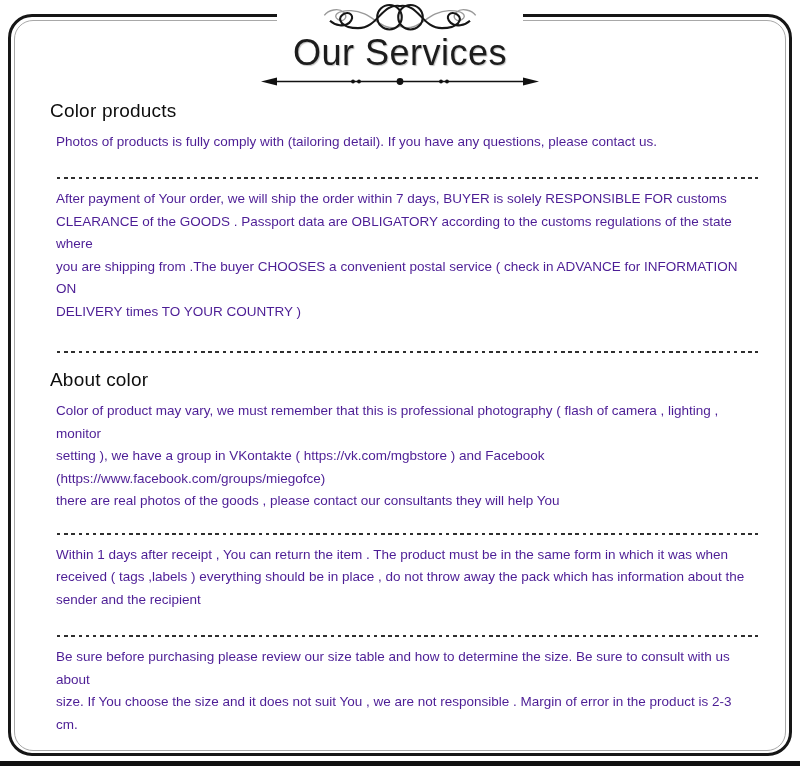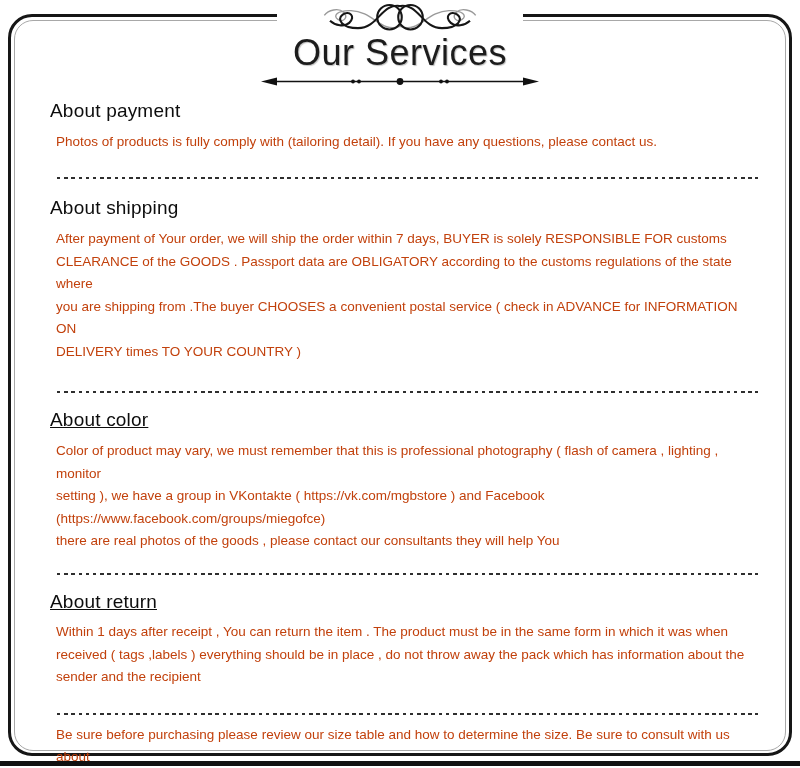--- a/index.html
+++ b/index.html
@@ -33,26 +33,26 @@
     text-shadow:1px 1px 1px rgba(0,0,0,0.25);
   }
   .arrow-wrap{line-height:0;margin-top:4px;}
   
   .section{padding:0 48px 0 50px;}
   .section-title{
     font-size:19px;line-height:1.15;font-weight:400;color:#0d0d0d;margin:0;
     letter-spacing:0.2px;
   }
   .section-body{
-    margin:9px 0 0 6px;font-size:13.5px;line-height:22.5px;color:#c2410c;
+    margin:9px 0 0 6px;font-size:13.5px;line-height:22.5px;color:#4c1d95;
     white-space:pre-line;overflow-wrap:break-word;max-width:700px;
   }
   .mt-s1{margin-top:12px;}
   .mt-head{margin-top:18px;}
-  .mt-head-sm{margin-top:16px;text-decoration:underline;}
+  .mt-head-sm{margin-top:16px;}
   .divider{
     height:2px;margin:24px 42px 0 57px;
     background:repeating-linear-gradient(90deg,#2e2e2e 0 3.5px,transparent 3.5px 7.2px);
   }
   .divider.d2{margin-top:28px;}
   .divider.d3{margin-top:20px;}
   .divider.d4{margin-top:24px;}
   svg{display:block;}
 </style>
 </head>
@@ -85,48 +85,46 @@
         <circle cx="139" cy="6.5" r="3.4" fill="#111"></circle>
         <circle cx="92" cy="6.5" r="1.9" fill="#111"></circle>
         <circle cx="98" cy="6.5" r="1.9" fill="#111"></circle>
         <circle cx="180" cy="6.5" r="1.9" fill="#111"></circle>
         <circle cx="186" cy="6.5" r="1.9" fill="#111"></circle>
       </svg>
     </div>
   </div>
 
   <div class="section mt-s1">
-    <h2 class="section-title">About payment</h2>
+    <h2 class="section-title">Color products</h2>
     <p class="section-body">Photos of products is fully comply with (tailoring detail). If you have any questions, please contact us.</p>
   </div>
 
   <div class="divider d1"></div>
 
   <div class="section">
-    <h2 class="section-title mt-head">About shipping</h2>
     <p class="section-body">After payment of Your order, we will ship the order within 7 days, BUYER is solely RESPONSIBLE FOR customs
 CLEARANCE of the GOODS . Passport data are OBLIGATORY according to the customs regulations of the state where
 you are shipping from .The buyer CHOOSES a convenient postal service ( check in ADVANCE for INFORMATION ON
 DELIVERY times TO YOUR COUNTRY )</p>
   </div>
 
   <div class="divider d2"></div>
 
   <div class="section">
     <h2 class="section-title mt-head-sm">About color</h2>
     <p class="section-body">Color of product may vary, we must remember that this is professional photography ( flash of camera , lighting , monitor
 setting ), we have a group in VKontakte ( https://vk.com/mgbstore ) and Facebook
 (https://www.facebook.com/groups/miegofce)
  there are real photos of the goods , please contact our consultants they will help You</p>
   </div>
 
   <div class="divider d3"></div>
 
   <div class="section">
-    <h2 class="section-title mt-head-sm">About return</h2>
     <p class="section-body">Within 1 days after receipt , You can return the item . The product must be in the same form in which it was when
 received ( tags ,labels ) everything should be in place , do not throw away the pack which has information about the
 sender and the recipient</p>
   </div>
 
   <div class="divider d4"></div>
 
   <div class="section">
     <p class="section-body">Be sure before purchasing  please review our size table and how to determine the size. Be sure to consult with us about
 size. If You choose the size and it does not suit You , we are not responsible . Margin of error in the product is 2-3 cm.</p>

